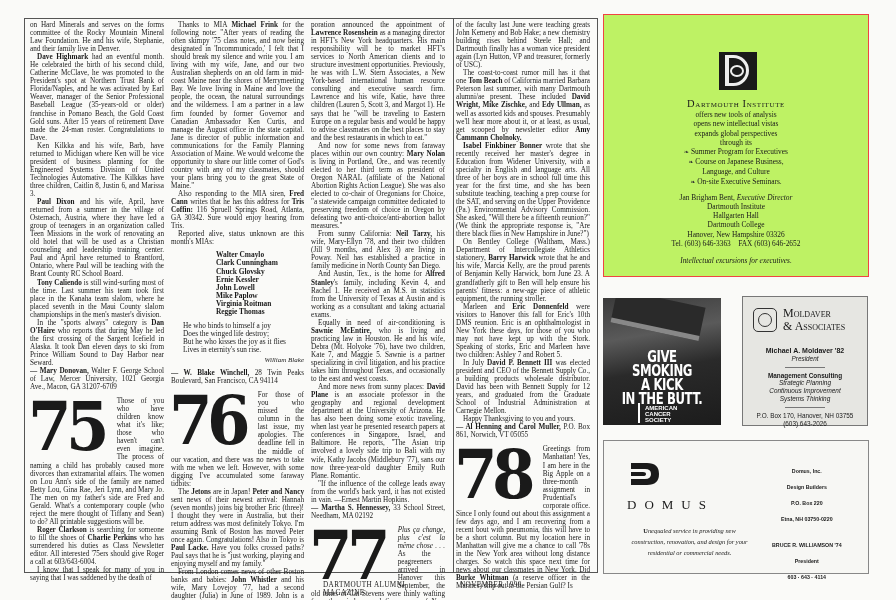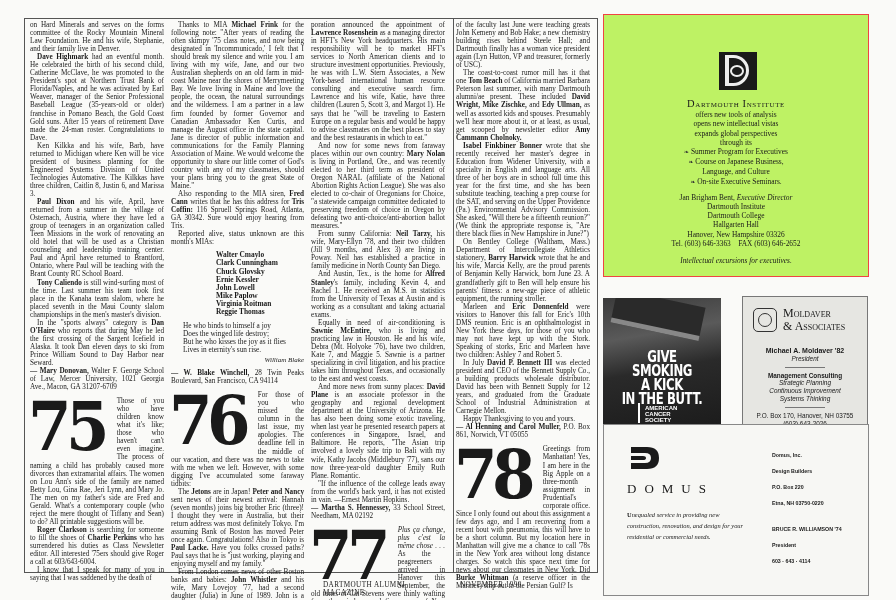--- a/index.html
+++ b/index.html
@@ -141,22 +141,22 @@
       <div>opens new intellectual vistas</div>
       <div>expands global perspectives</div>
       <div>through its</div>
       <div><span class="di-bullet">❧</span> <span>Summer Program for Executives</span></div>
       <div><span class="di-bullet">❧</span> <span>Course on Japanese Business,</span></div>
       <div>Language, and Culture</div>
       <div><span class="di-bullet">❧</span> <span>On-site Executive Seminars.</span></div>
       <div style="height:6px;"></div>
       <div><span>Jan Brigham Bent, </span><i>Executive Director</i></div>
       <div>Dartmouth Institute</div>
+      <div>Hallgarten Hall</div>
       <div>Dartmouth College</div>
-      <div>Hallgarten Hall</div>
       <div>Hanover, New Hampshire 03326</div>
       <div style="white-space:pre;">Tel. (603) 646-3363    FAX (603) 646-2652</div>
       <div style="height:8px;"></div>
       <div style="font-style:italic;">Intellectual excursions for executives.</div>
     </div>
   </div>
 
   <div class="cancer-ad" style="left:155px; top:298px; width:118px; height:127px;text-decoration:underline;">
     <div class="cancer-shoe"></div>
     <div class="cancer-headline">
@@ -185,21 +185,21 @@
       <div style="font-weight:bold;">Management Consulting</div>
       <div style="font-style:italic;">Strategic Planning</div>
       <div style="font-style:italic;">Continuous Improvement</div>
       <div style="font-style:italic;">Systems Thinking</div>
       <div class="mold-rule"></div>
       <div>P.O. Box 170, Hanover, NH 03755</div>
       <div>(603) 643-2026</div>
     </div>
   </div>
 
-  <div class="domus-ad" style="left:155px; top:424px; width:266px; height:172px;">
+  <div class="domus-ad" style="left:155px; top:440px; width:266px; height:134px;text-align:center;">
     <svg class="domus-logo" viewBox="0 0 32 26">
       <path d="M2 2 L18 2 Q30 2 30 13 Q30 24 18 24 L2 24 L2 18 L16 18 Q22 18 22 13 Q22 8 16 8 L2 8 Z" fill="#1a1a1a"></path>
       <path d="M2 11 L14 11 Q17 11 17 13 Q17 15 14 15 L2 15 Z" fill="#1a1a1a"></path>
     </svg>
     <div class="domus-word">DOMUS</div>
     <div class="domus-tag"><b style="font-style:normal;">U</b><span>nequaled service in providing new construction, renovation, and design for your residential or commercial needs.</span></div>
     <div class="domus-right">
       <div>Domus, Inc.</div>
       <div>Design Builders</div>
       <div>P.O. Box 220</div>

